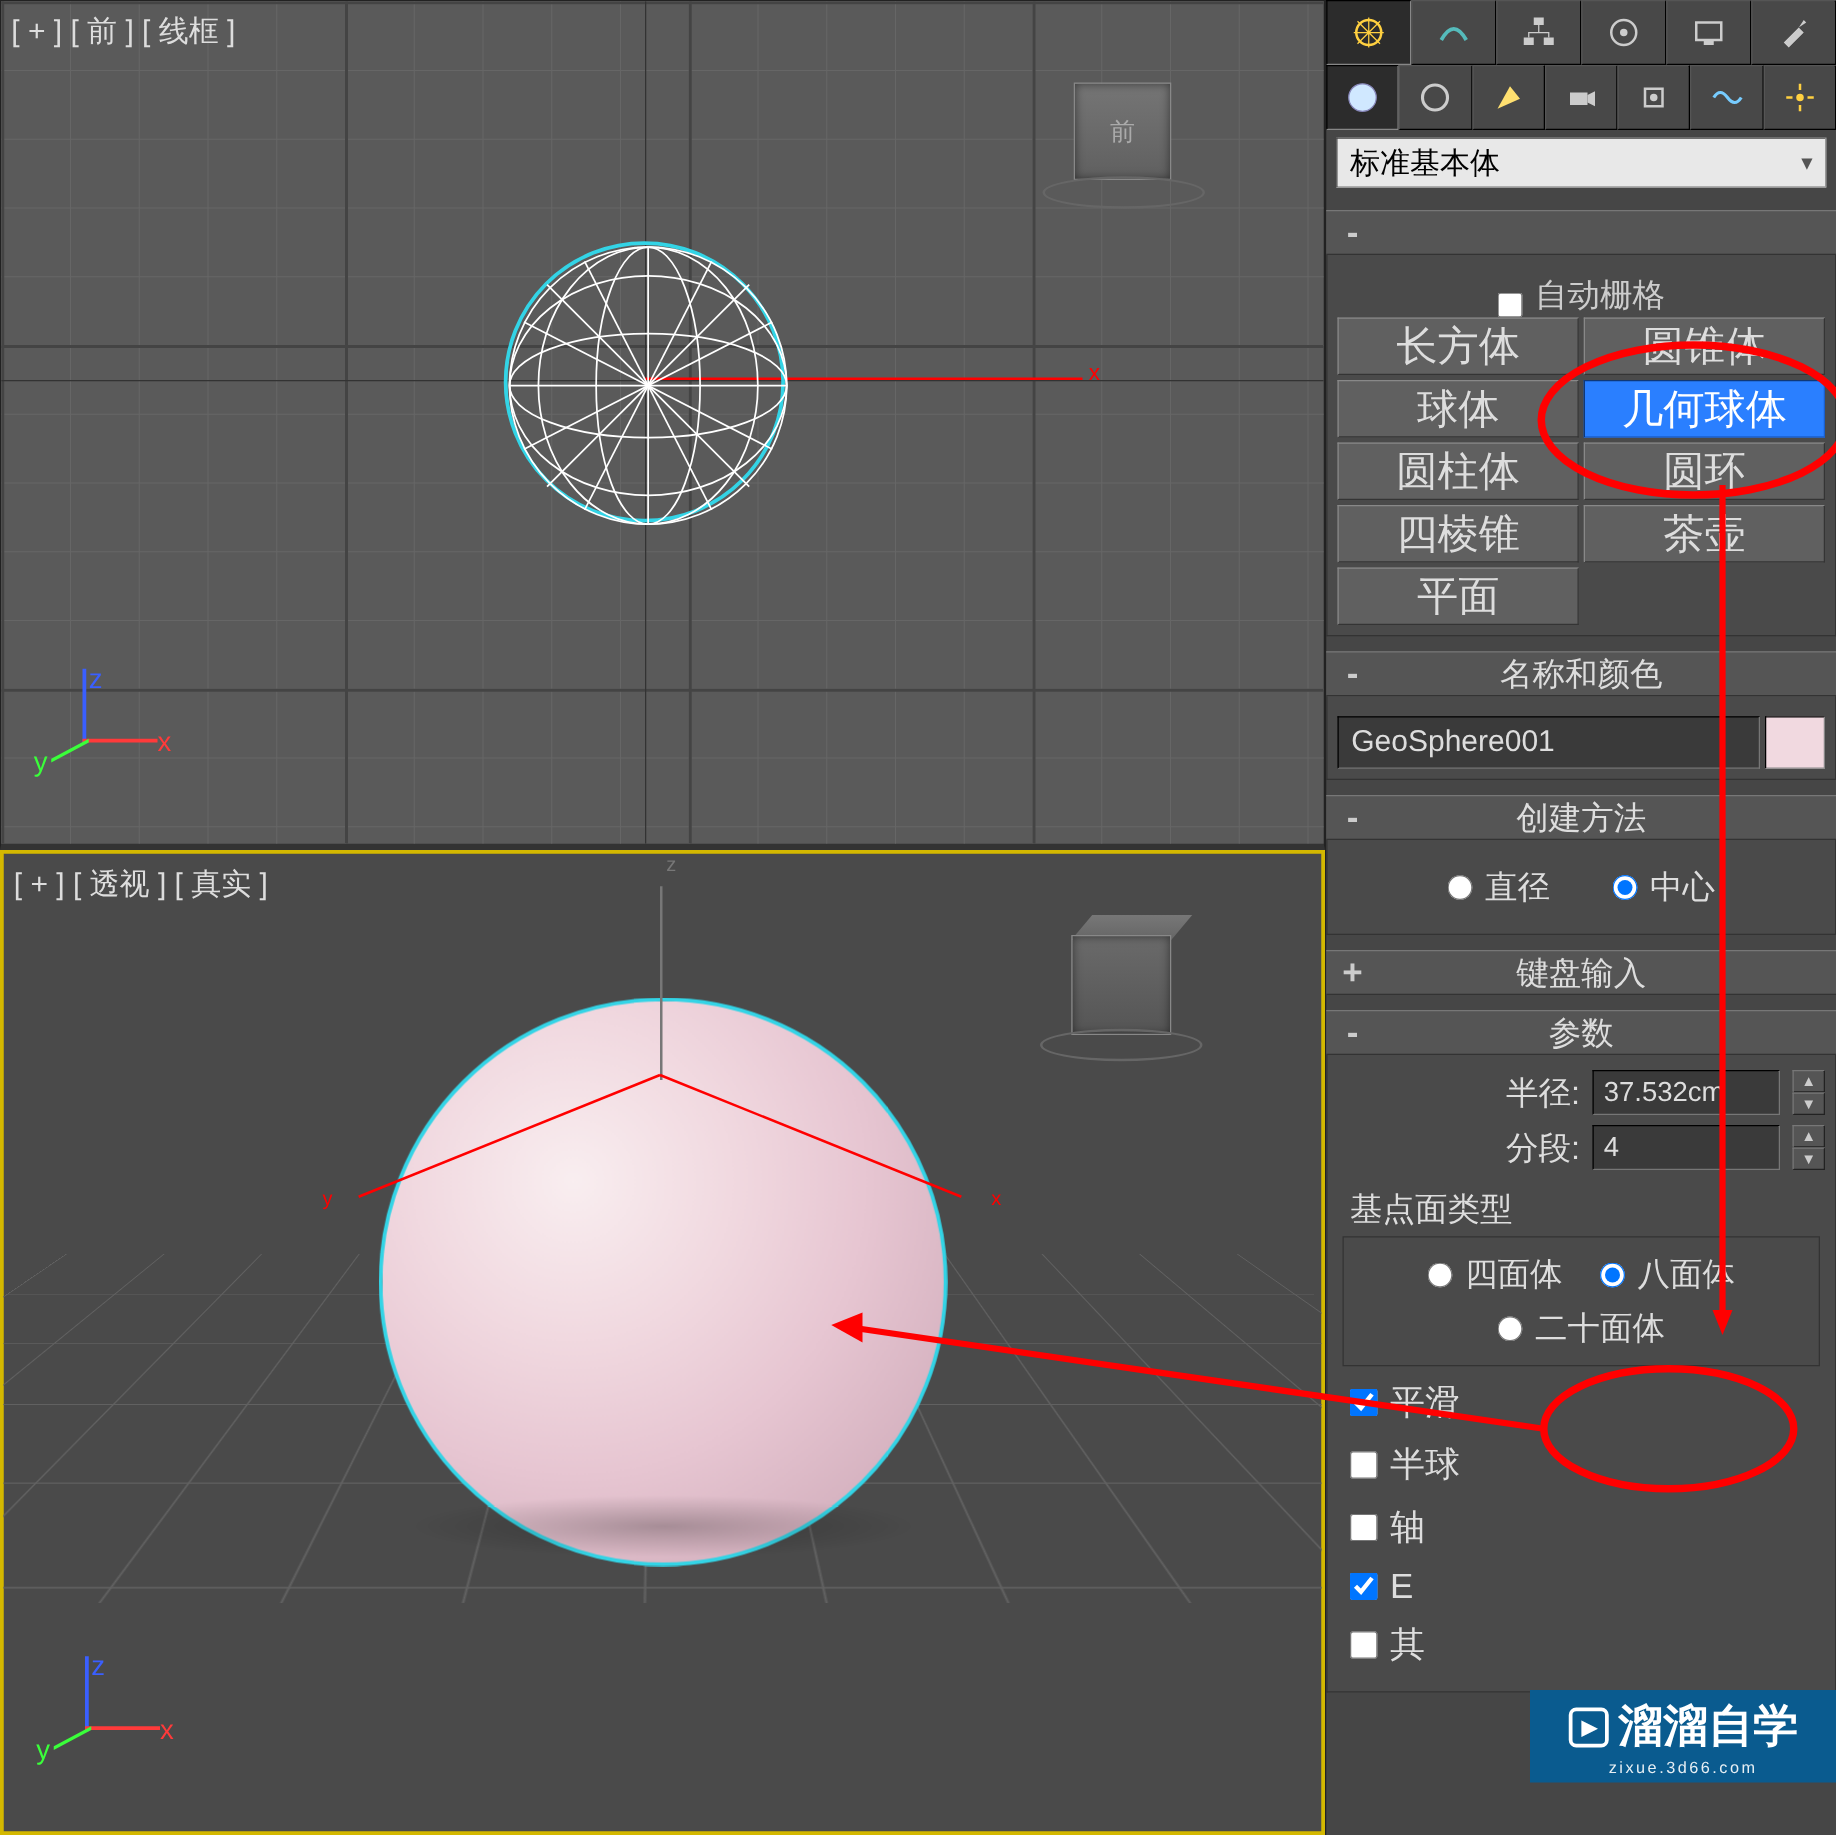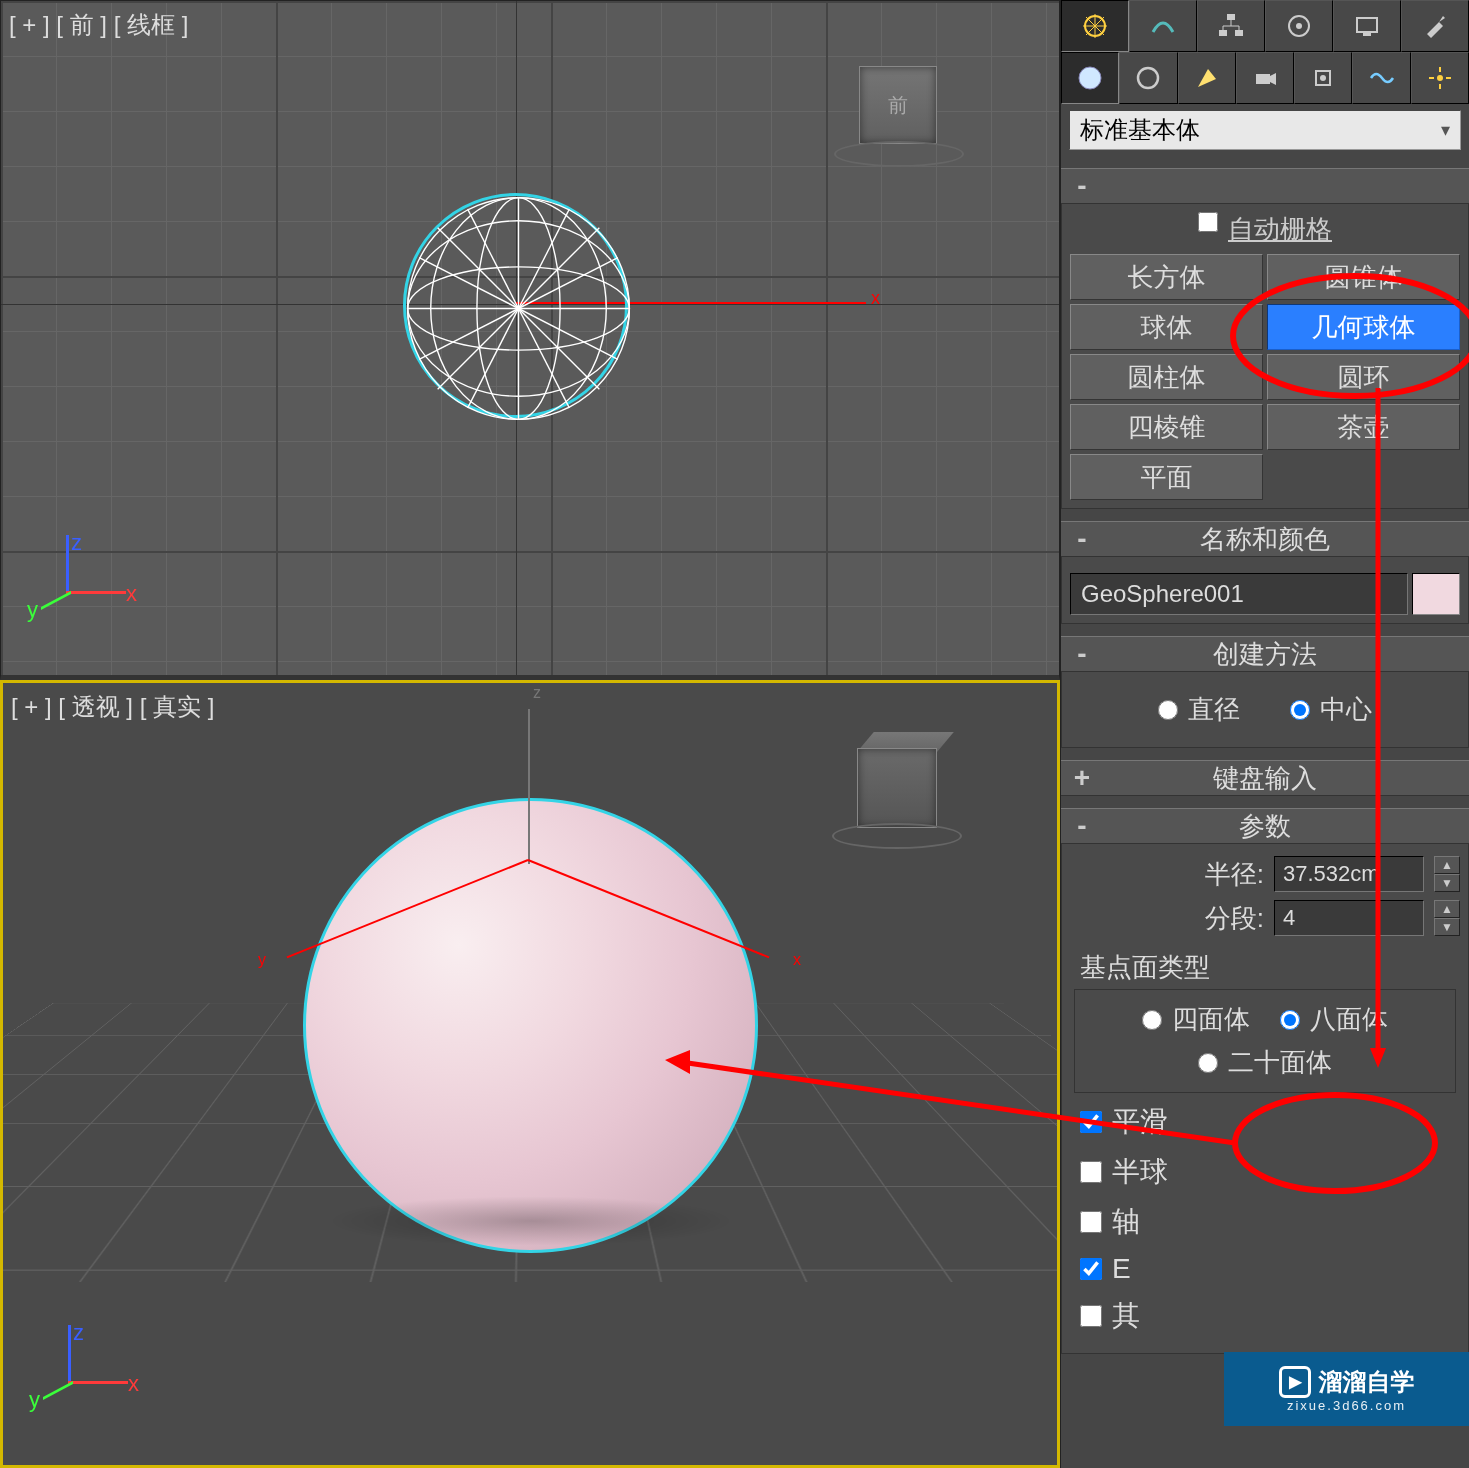--- a/index.html
+++ b/index.html
@@ -242,36 +242,36 @@
   font-size: 26px;
   padding-right: 42px;
 }
 .rollout-body {
   background: #4a4a4a;
   padding: 8px;
   border: 1px solid #333;
   border-top: none;
 }
 .check-row {
-  display:flex; align-items:flex-start; justify-content:center;
+  display:flex; align-items:flex-end; justify-content:center;
   height: 42px;
-  color: #ccc; font-size: 26px; text-decoration: underline;
+  color: #ccc; font-size: 26px;
 }
 .check-row input { width:20px; height:20px; margin-right:10px;}
 .btn-grid {
   display: grid;
   grid-template-columns: 1fr 1fr;
   gap: 4px;
 }
 .btn-grid button {
   height: 46px;
   background: #606060;
   border: 1px outset #888;
   color: #ddd;
-  font-size: 26px;
+  font-size: 33px;
   cursor: pointer;
 }
 .btn-grid button.selected {
   background: #2a7fff;
   color: #fff;
   border: 1px inset #1a5fcc;
 }
 .name-row {
   display: flex;
   gap: 4px;
@@ -369,21 +369,21 @@
   width: 245px;
   height: 74px;
   background: #0a5b8f;
   display: flex;
   align-items: center;
   justify-content: center;
   flex-direction: column;
   color: #fff;
   z-index: 200;
 }
-.watermark .wm-top { font-size: 24px; font-weight: bold; display:flex; align-items:center; gap:8px;}
+.watermark .wm-top { font-size: 36px; font-weight: bold; display:flex; align-items:center; gap:8px;}
 .watermark .wm-url { font-size: 13px; letter-spacing: 2px; opacity:.9;}
 .wm-icon { width: 32px; height: 32px; border: 3px solid #fff; border-radius: 6px; display:flex; align-items:center; justify-content:center;}
 .wm-icon::before{content:"▶"; font-size:16px; margin-left:2px;}
 </style>
 </head>
 <body>
 
 <div class="main-container">
   <div class="viewports">
 

